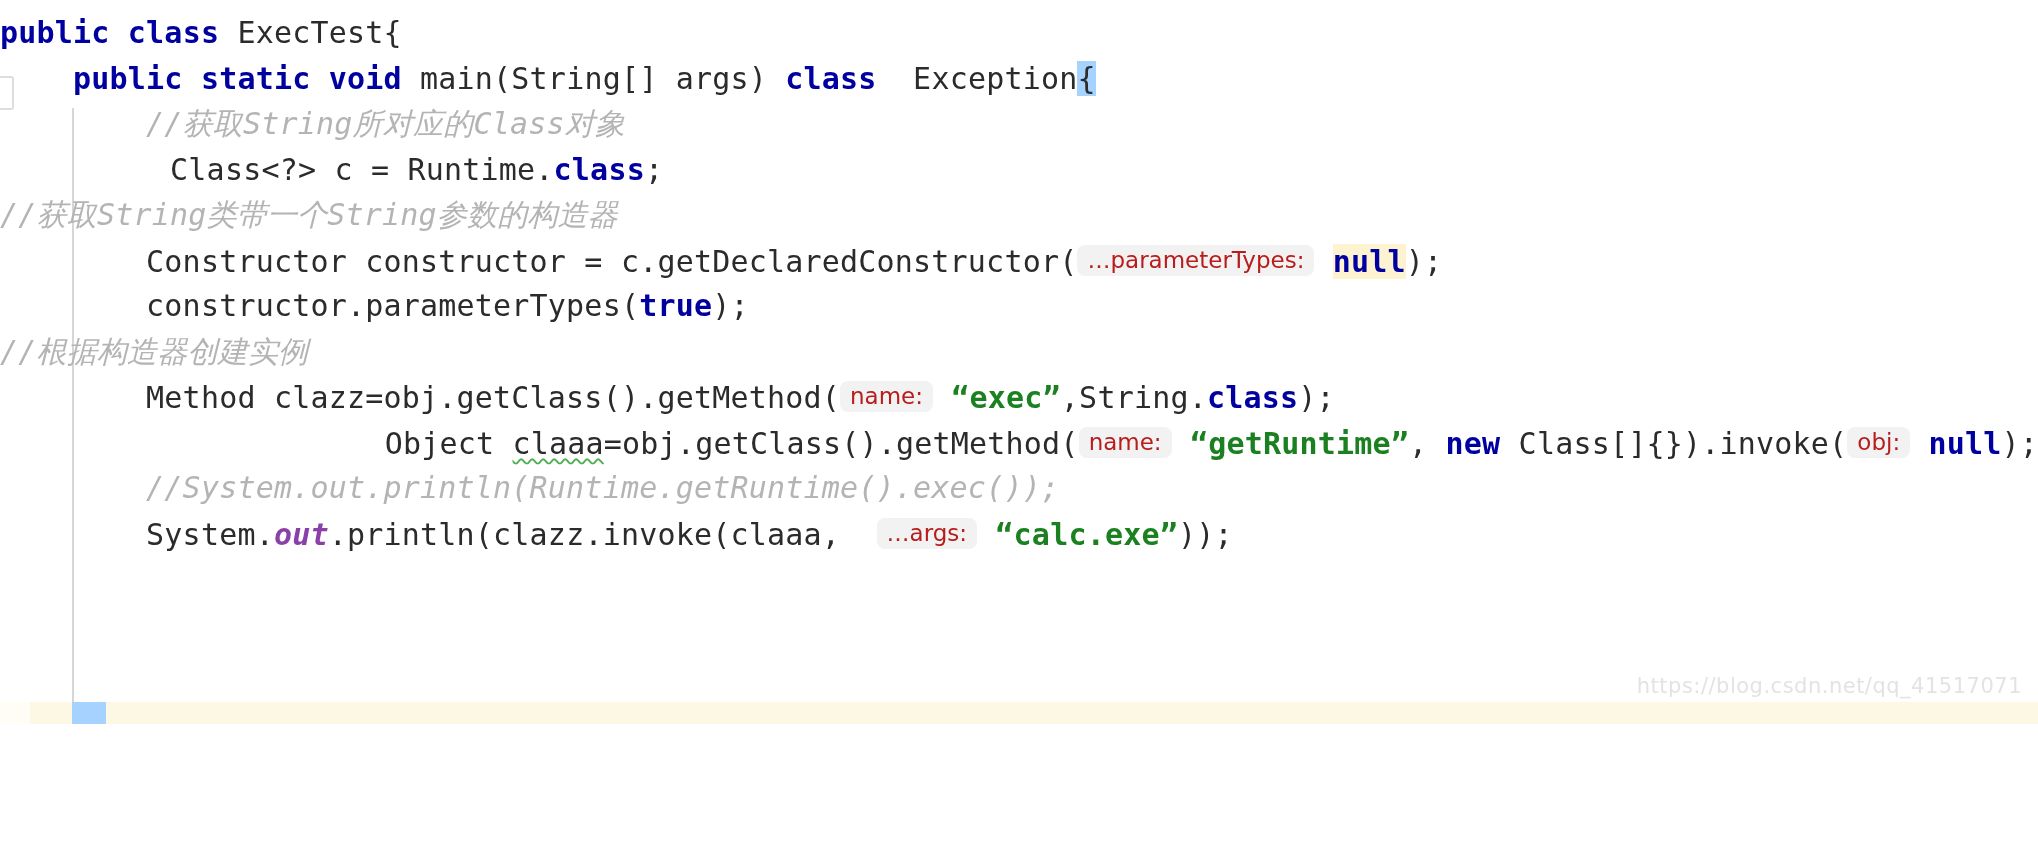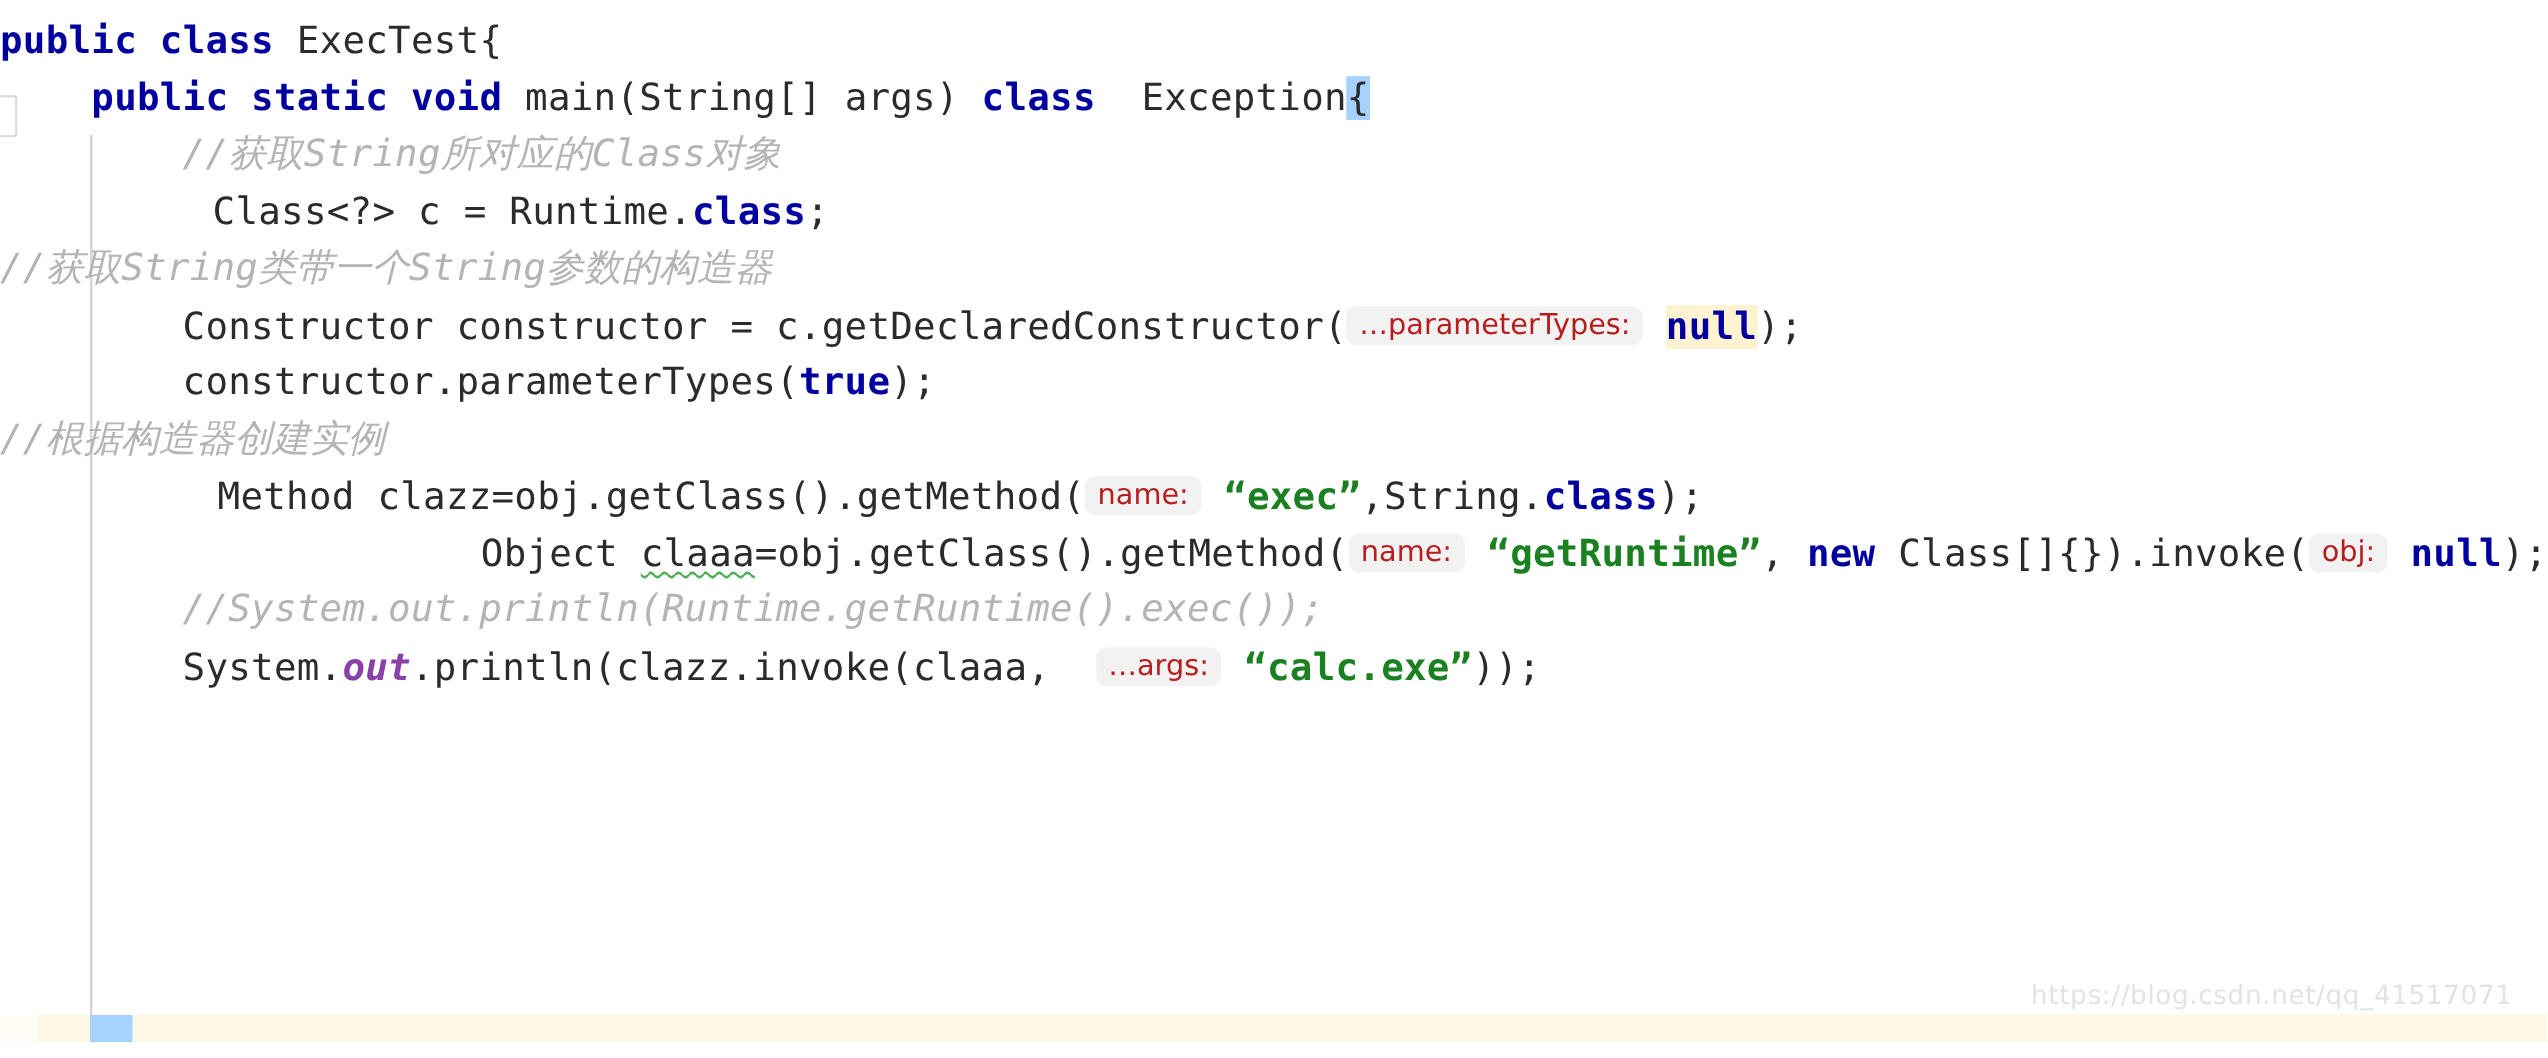--- a/index.html
+++ b/index.html
@@ -3,21 +3,21 @@
 <meta charset="utf-8">
 <style>
   html, body {
     margin: 0;
     padding: 0;
     background: #ffffff;
   }
   #editor {
     position: relative;
     width: 2038px;
-    height: 834px;
+    height: 724px;
     background: #ffffff;
     font-family: "DejaVu Sans Mono", "Liberation Mono", monospace;
     overflow: hidden;
   }
 
   
   .gutter-glyph {
     position: absolute;
     left: 0px;
     top: 76px;
@@ -56,21 +56,21 @@
   }
   .line.l1  { top: 10px;  }
   .line.l2  { top: 10px;  }
   .line.l3  { top: 10px;  }
   .line.l4  { top: 10px; padding-left: 24px;  }
   .line.l5  { top: 10px;  }
   .line.l6  { top: 10px;  }
   .line.l7  { top: 10px;  }
   .line.l8  { top: 10px;  }
   .line.l9  { top: 10px;  }
-  .line.l10 { top: 10px; padding-left: 28px;  }
+  .line.l10 { top: 10px;  }
   .line.l11 { top: 10px; text-align: right;  }
   .line.l12 { top: 10px;  }
   .line.l13 { top: 10px;  }
 
   
   .kw       { color: #0000a0; font-weight: bold; }
   .plain    { color: #2b2b2b; }
   .str      { color: #1a8020; font-weight: bold; }
   .cmt      { color: #b4b4b4; font-style: italic; }
   .stat     { color: #8b3fa8; font-weight: bold; font-style: italic; }
@@ -116,21 +116,21 @@
     left: 72px;
     bottom: 0px;
     width: 34px;
     height: 22px;
     background: #a6d2ff;
   }
 
   
   .watermark {
     position: absolute;
-    right: 28px;
+    right: 16px;
     bottom: 26px;
     font-family: "DejaVu Sans", "Liberation Sans", sans-serif;
     font-size: 21px;
     color: #e3e3e3;
     letter-spacing: 0.5px;
     white-space: nowrap;
   }
 </style>
 </head>
 <body>

